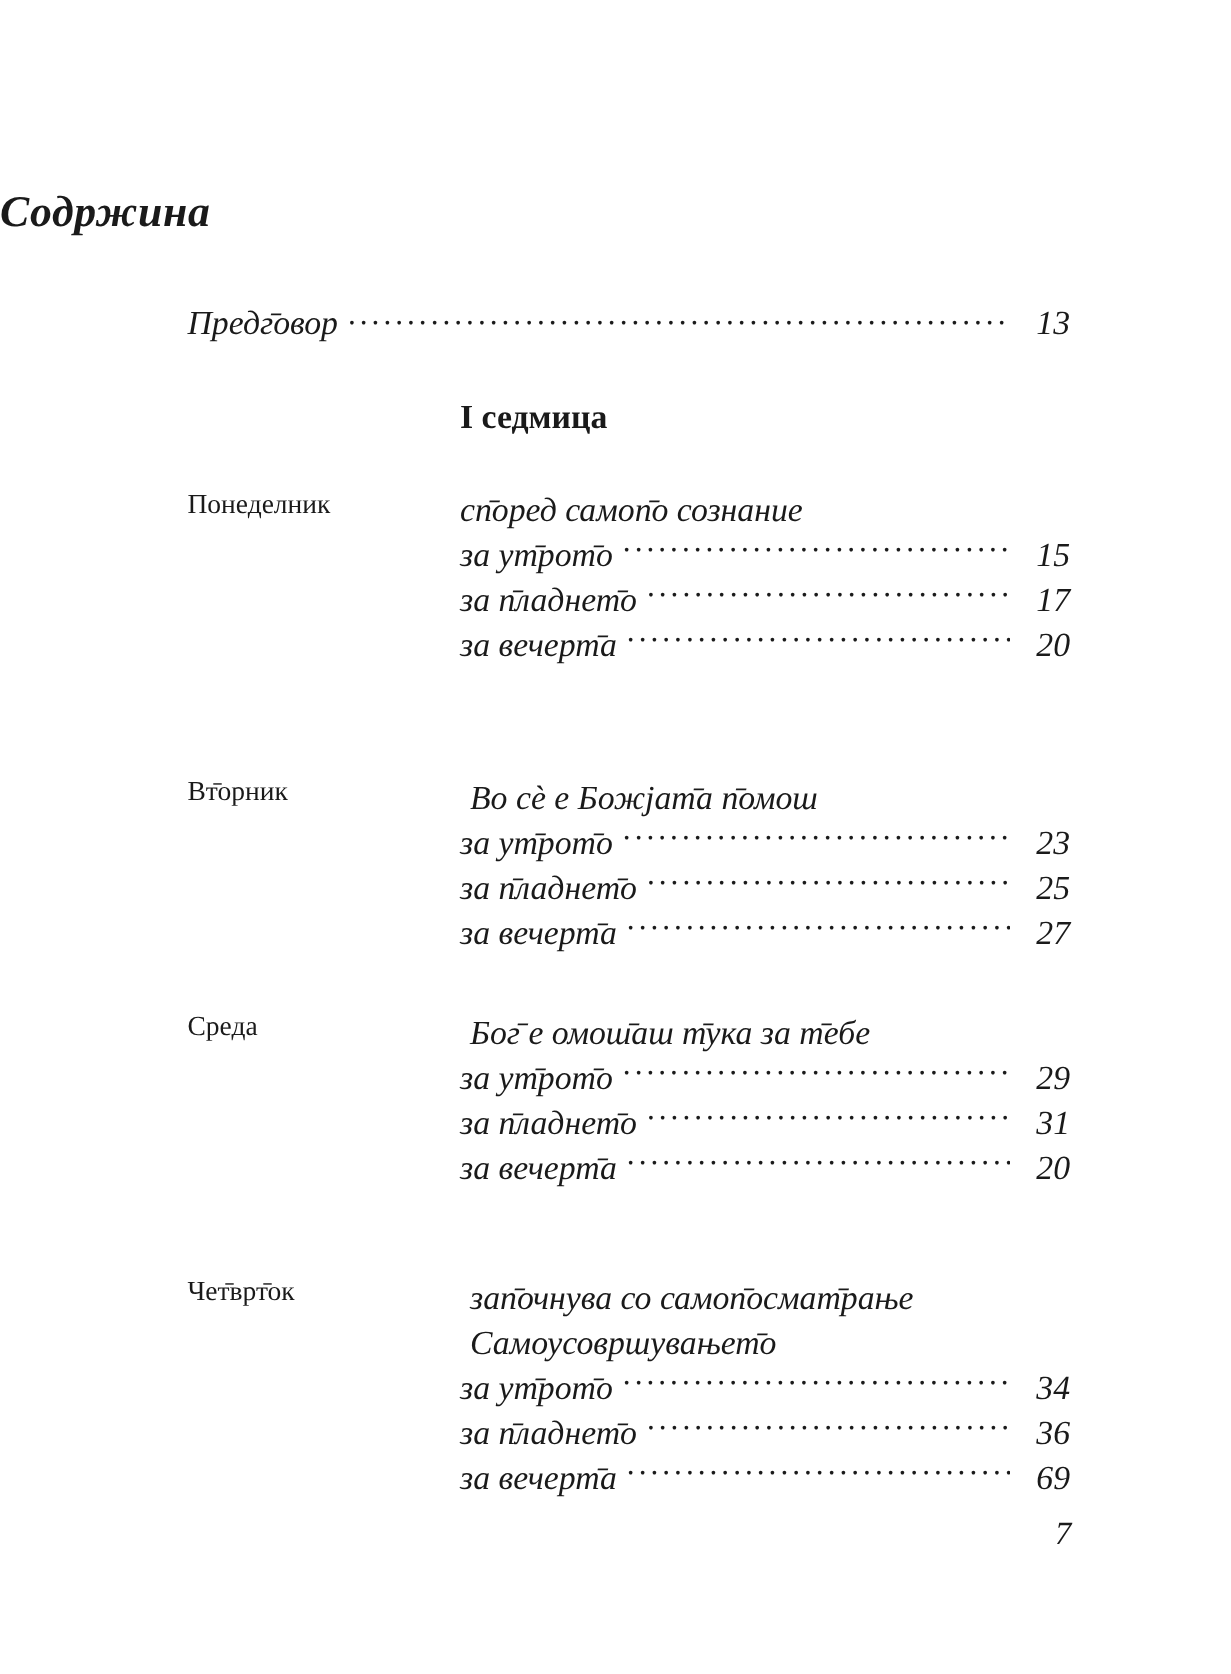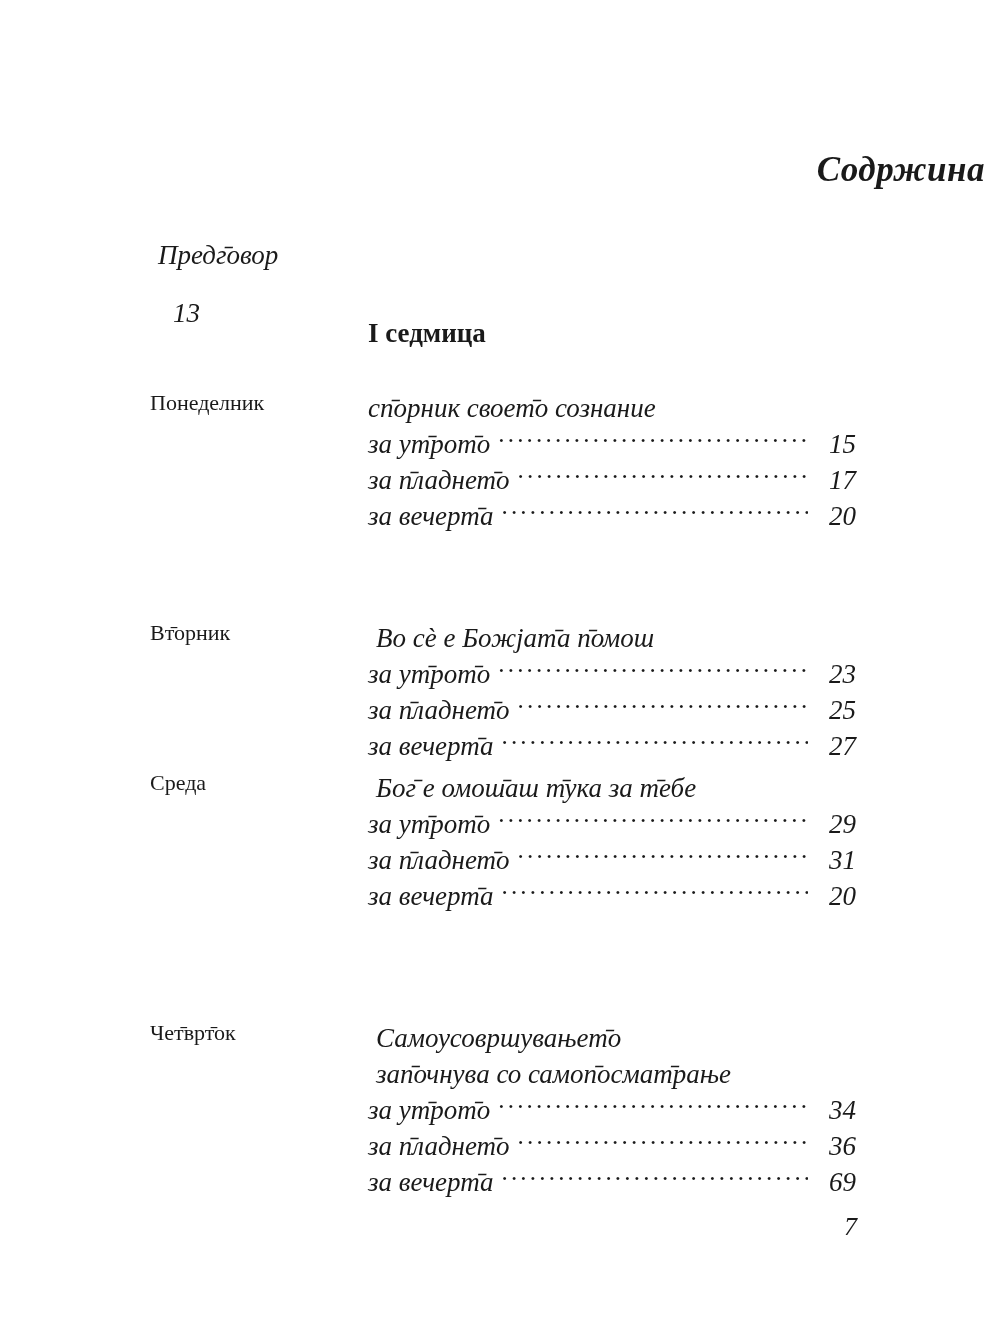--- a/index.html
+++ b/index.html
@@ -16,21 +16,21 @@
     font-family: "Liberation Serif", "DejaVu Serif", serif;
     overflow: hidden;
   }
 
   
   .toc-title {
     position: absolute;
     left: 0;
     top: 150px;
     width: 985px;
-    text-align: right;
+    text-align: left;
     font-size: 35px;
     font-style: italic;
     font-weight: bold;
     letter-spacing: 0.5px;
   }
 
   
   .entry-row {
     position: absolute;
     display: flex;
@@ -67,21 +67,20 @@
     font-style: italic;
     text-align: right;
     min-width: 42px;
   }
 
   
   #predgovor-row {
     left: 150px;
     top: 240px;
     width: 706px;
-    flex-direction: column;
   }
 
   
   .week-heading {
     position: absolute;
     left: 368px;
     top: 318px;
     font-size: 27px;
     font-weight: bold;
   }
@@ -145,21 +144,21 @@
     <span class="leader"></span>
     <span class="page-num">13</span>
   </div>
 
   <div class="week-heading">I седмица</div>
 
   <div id="days-container">
       <div class="day-block" style="top: 390px;">
         <div class="day-name">Понеделник</div>
         <div class="day-content">
-          <div class="day-title-line">сп̄орник своет̄о сознание</div>
+          <div class="day-title-line">сп̄оред самоп̄о сознание</div>
           <div class="sub-row">
             <span class="entry-label">за ут̄рот̄о</span>
             <span class="leader"></span>
             <span class="page-num">15</span>
           </div>
           <div class="sub-row">
             <span class="entry-label">за п̄ладнет̄о</span>
             <span class="leader"></span>
             <span class="page-num">17</span>
           </div>
@@ -184,21 +183,21 @@
             <span class="leader"></span>
             <span class="page-num">25</span>
           </div>
           <div class="sub-row">
             <span class="entry-label">за вечерт̄а</span>
             <span class="leader"></span>
             <span class="page-num">27</span>
           </div>
         </div>
       </div>
-      <div class="day-block" style="top: 770px;">
+      <div class="day-block" style="top: 808px;">
         <div class="day-name">Среда</div>
         <div class="day-content">
           <div class="day-title-line indented">Бог̄ е омош̄аш т̄ука за т̄ебе</div>
           <div class="sub-row">
             <span class="entry-label">за ут̄рот̄о</span>
             <span class="leader"></span>
             <span class="page-num">29</span>
           </div>
           <div class="sub-row">
             <span class="entry-label">за п̄ладнет̄о</span>
@@ -208,22 +207,22 @@
           <div class="sub-row">
             <span class="entry-label">за вечерт̄а</span>
             <span class="leader"></span>
             <span class="page-num">20</span>
           </div>
         </div>
       </div>
       <div class="day-block" style="top: 995px; margin-top: 25px;">
         <div class="day-name">Чет̄врт̄ок</div>
         <div class="day-content">
+          <div class="day-title-line indented">зап̄очнува  со самоп̄осмат̄рање</div>
           <div class="day-title-line indented">Самоусовршувањет̄о</div>
-          <div class="day-title-line indented">зап̄очнува  со самоп̄осмат̄рање</div>
           <div class="sub-row">
             <span class="entry-label">за ут̄рот̄о</span>
             <span class="leader"></span>
             <span class="page-num">34</span>
           </div>
           <div class="sub-row">
             <span class="entry-label">за п̄ладнет̄о</span>
             <span class="leader"></span>
             <span class="page-num">36</span>
           </div>

